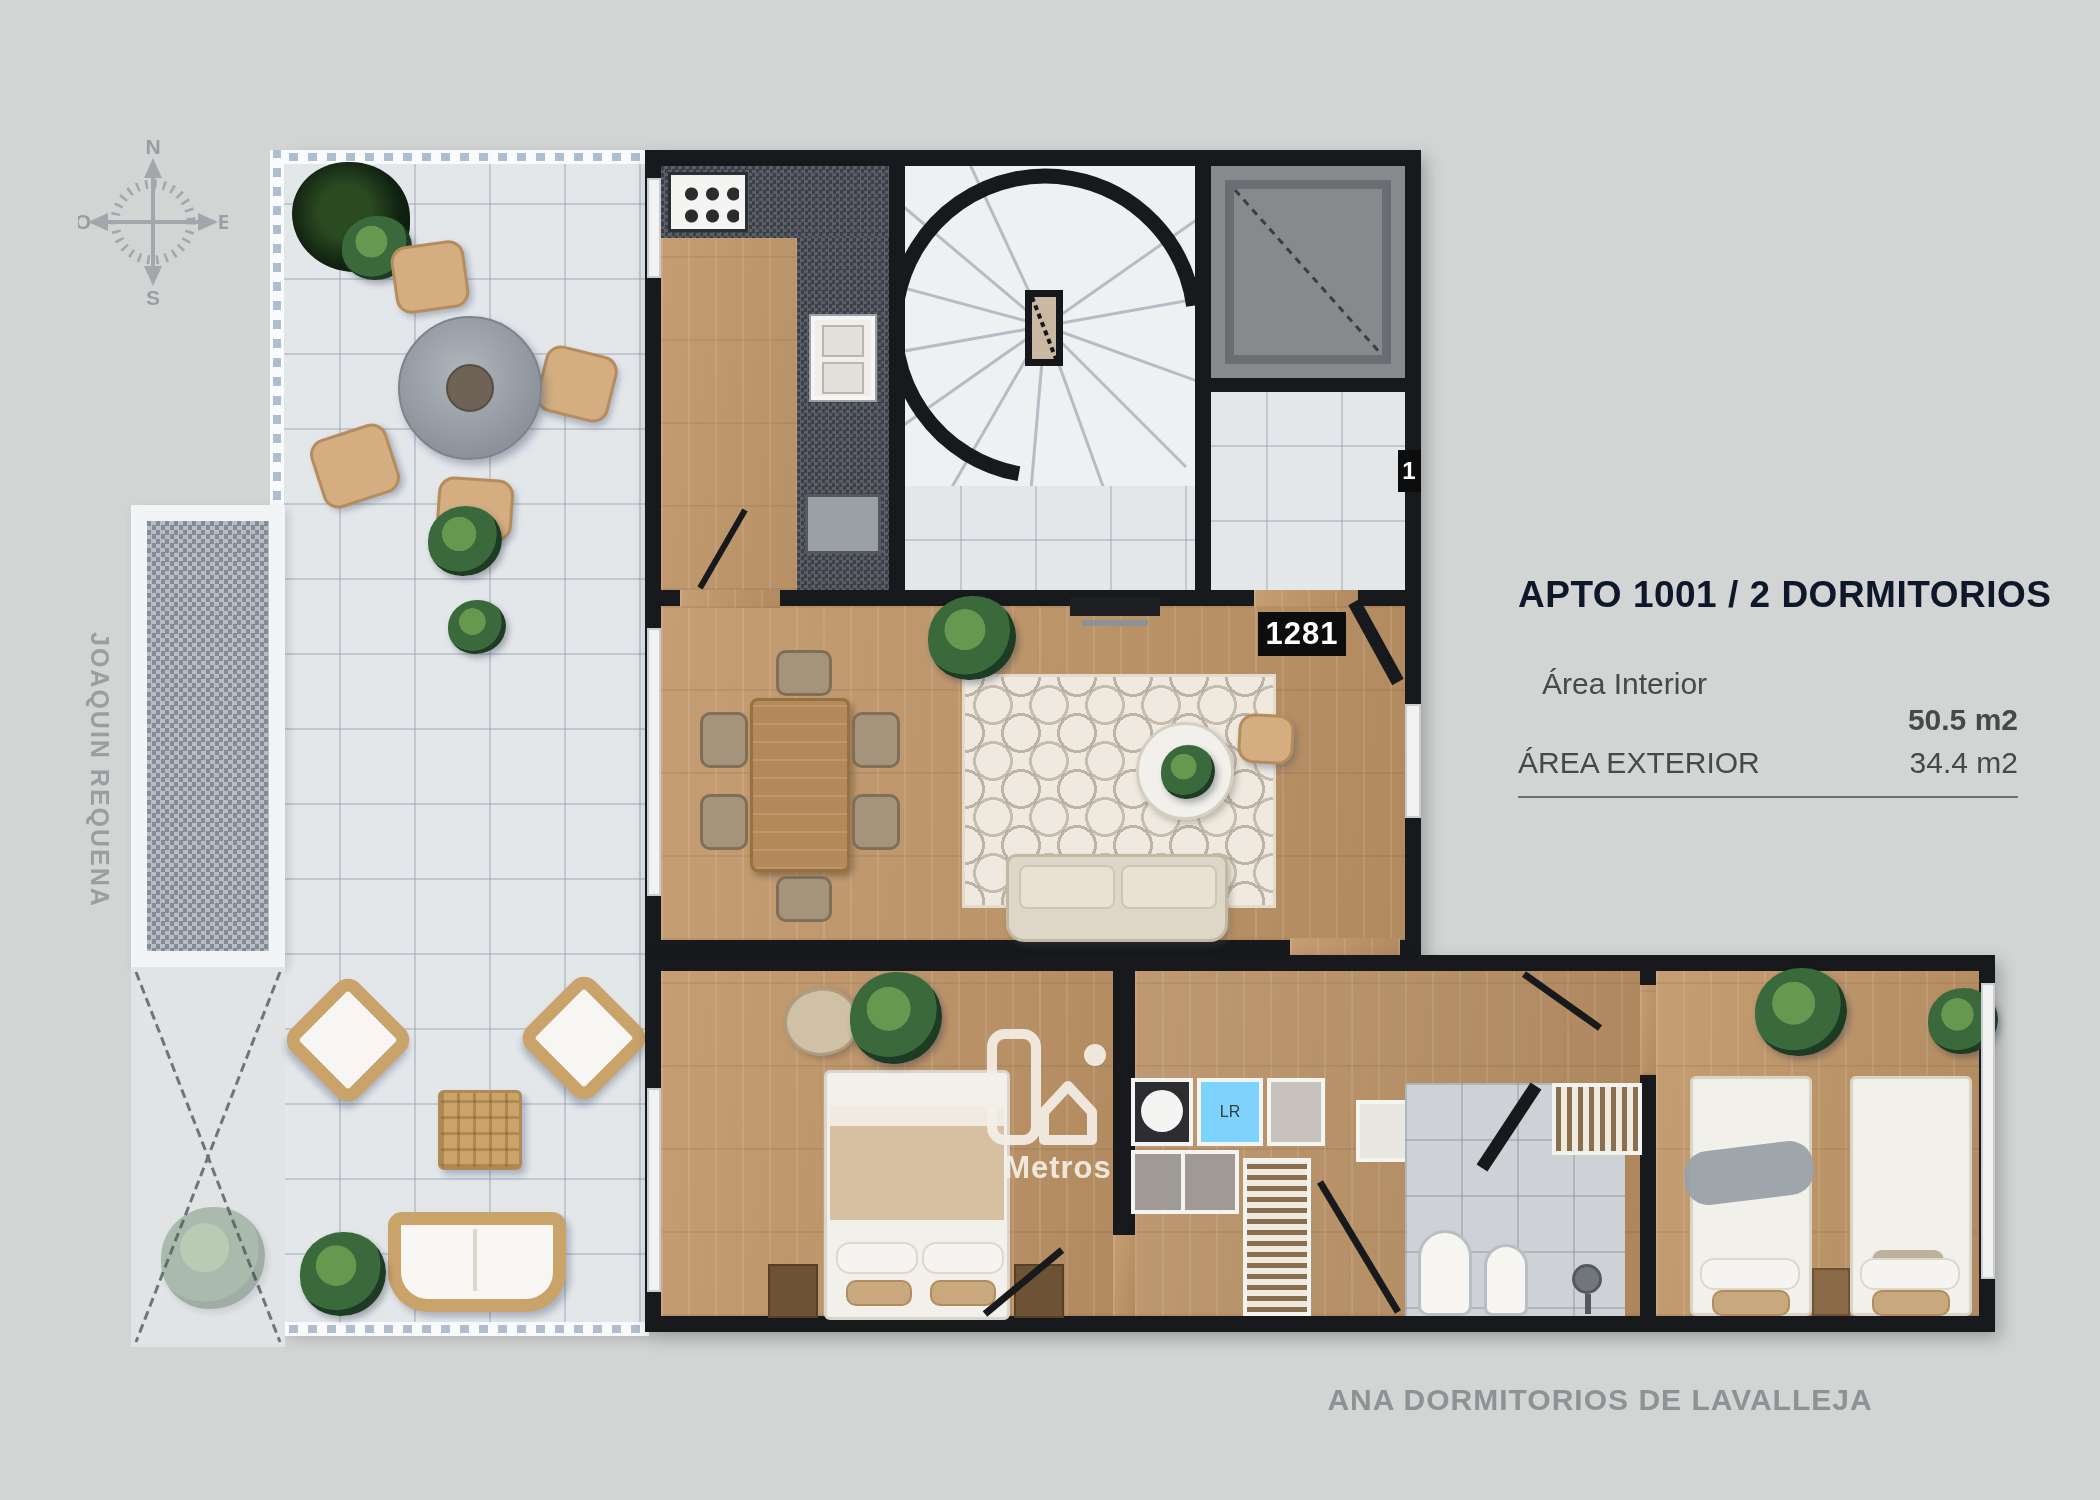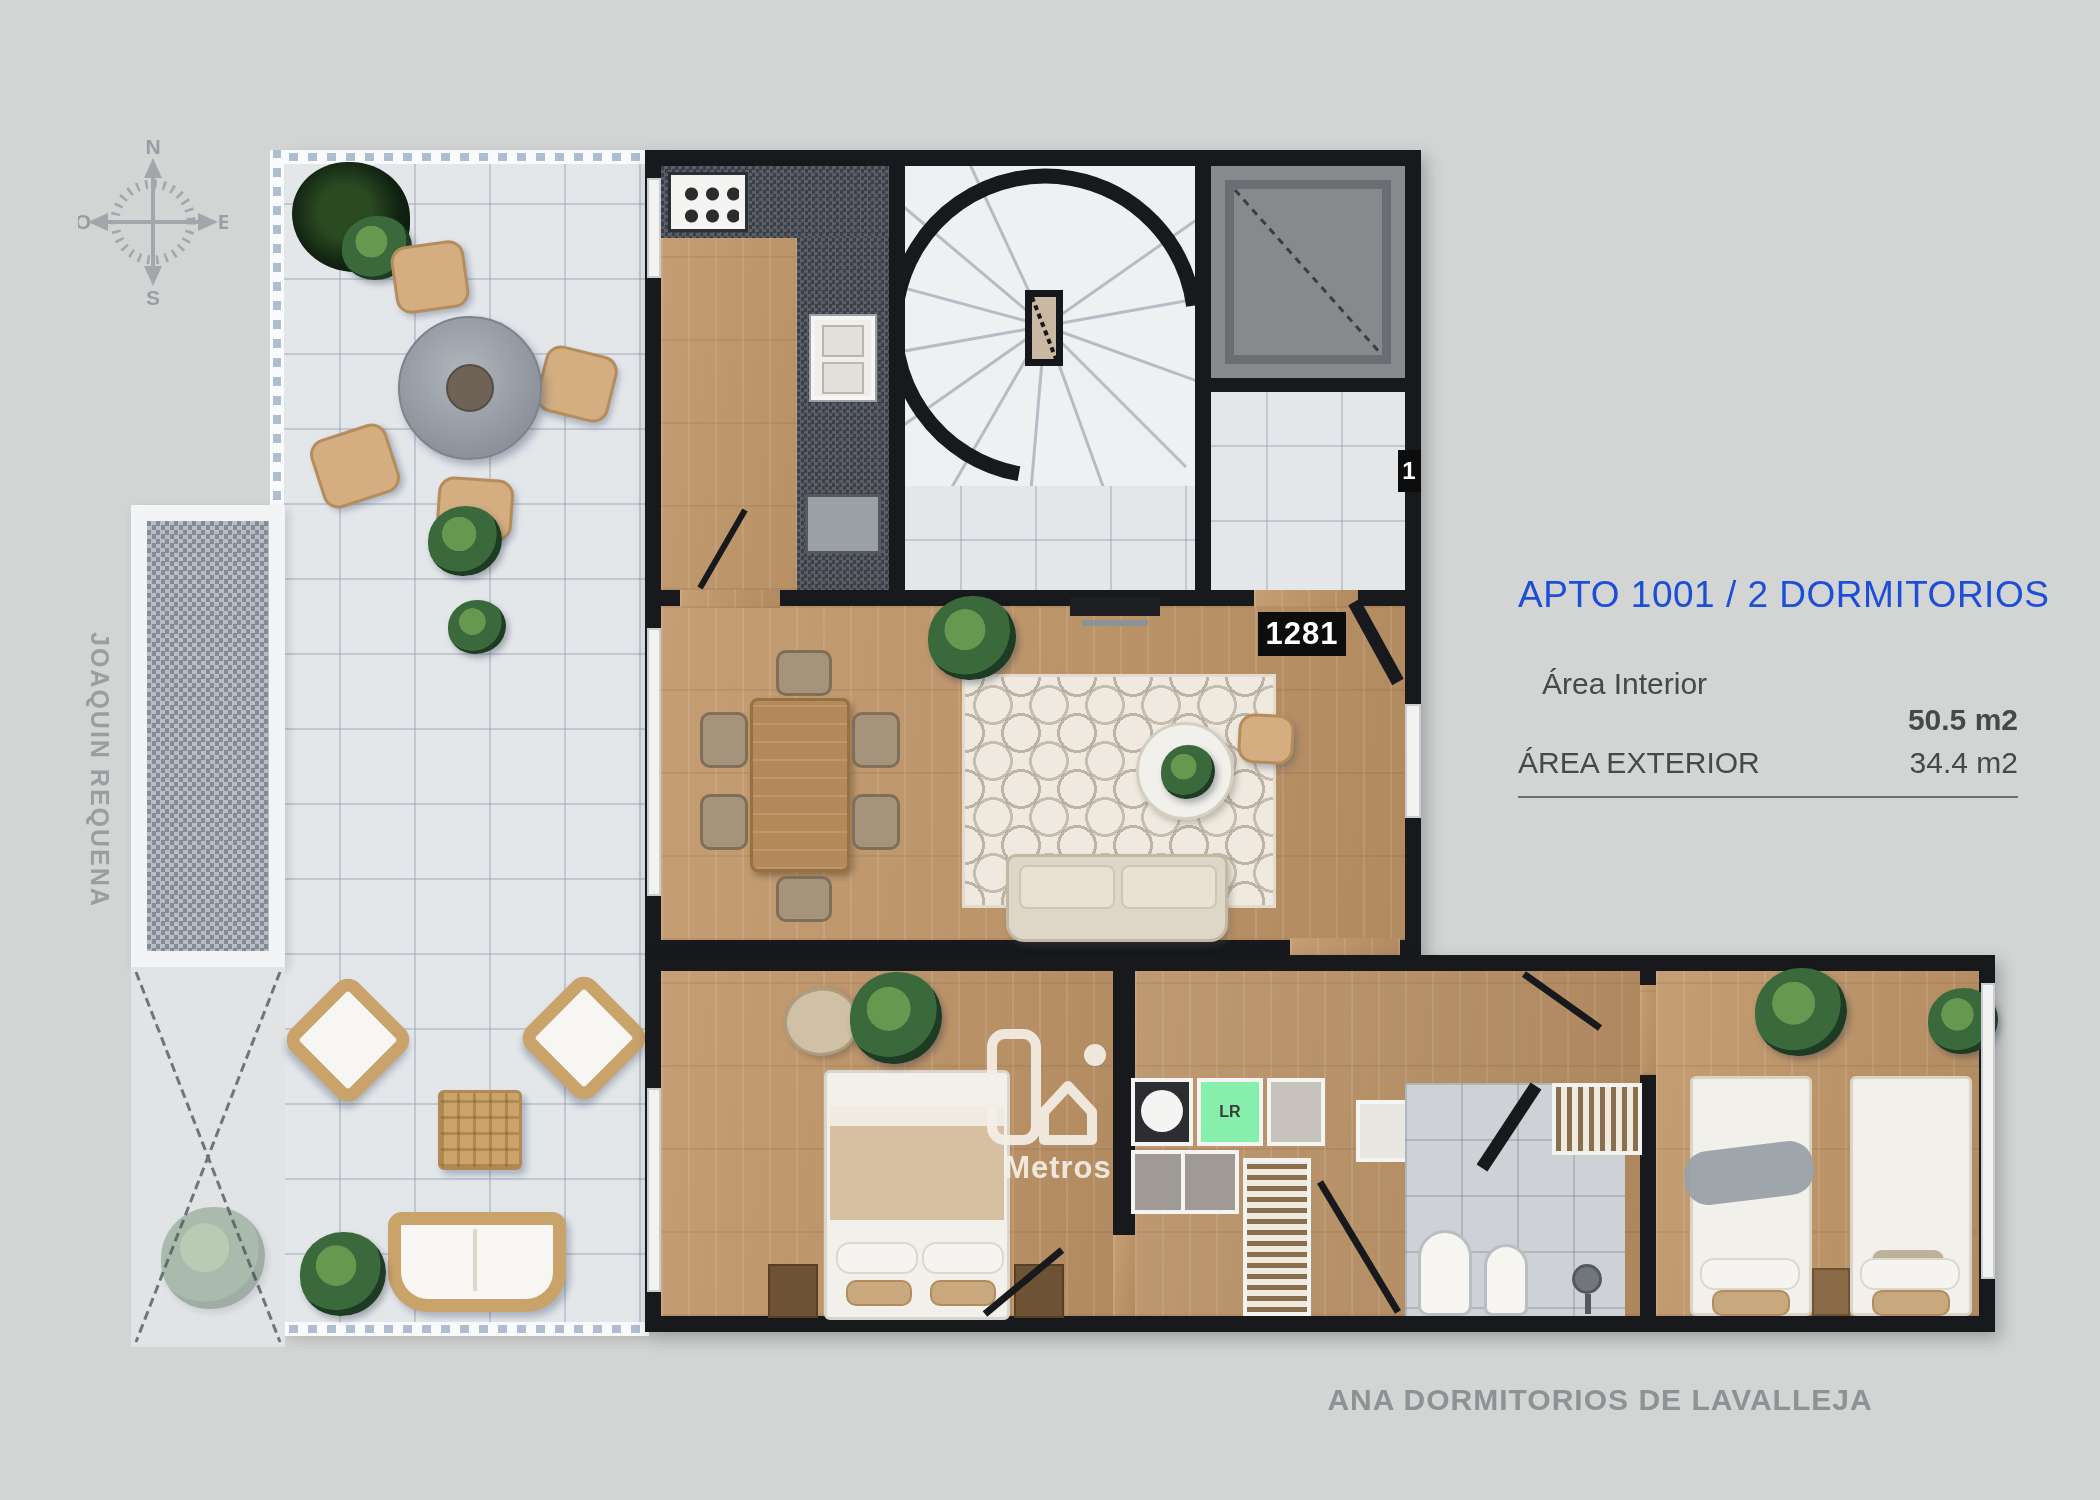--- a/index.html
+++ b/index.html
@@ -39,21 +39,21 @@
        background-size:56px 56px;border:3px solid #e2dbce;}
   .slatsH{background:repeating-linear-gradient(0deg,#8a6f4e 0 5px,#efe9e0 5px 11px);border:4px solid #f2f2f0;}
   .slatsV{background:repeating-linear-gradient(90deg,#8a6f4e 0 5px,#efe9e0 5px 11px);border:4px solid #f2f2f0;}
   .parH{background:repeating-linear-gradient(90deg,#aebdd0 0 9px,#f8fafc 9px 19px);border-top:3px solid #f8fafc;border-bottom:3px solid #f8fafc;}
   .parV{background:repeating-linear-gradient(0deg,#aebdd0 0 9px,#f8fafc 9px 19px);border-left:3px solid #f8fafc;border-right:3px solid #f8fafc;}
   .chip{background:#0d0d0d;color:#fff;font-weight:bold;display:flex;align-items:center;justify-content:center;letter-spacing:1px;}
   .window{background:#f2f2f0;box-shadow:inset 0 0 0 2px #c9ced4;}
   .whitebox{background:#e9e7e2;border:4px solid #f4f4f2;}
   
   .panel{position:absolute;left:1518px;top:574px;width:500px;color:#46484b;}
-  .panel-title{font-size:37px;font-weight:normal;color:#1d4ed8;letter-spacing:.5px;white-space:nowrap;}
+  .panel-title{font-size:37px;font-weight:bold;color:#0f172a;letter-spacing:.5px;white-space:nowrap;}
   .rows{margin-top:46px;}
   .prow{display:flex;justify-content:space-between;font-size:30px;line-height:43px;}
   .lbl.indent{padding-left:24px;}
   .val.bold{font-weight:bold;margin-top:36px;}
   .pdiv{border-top:2px solid #6e7073;margin-top:12px;}
   .ptotal{display:flex;justify-content:space-between;font-size:31px;font-weight:bold;color:#3c3e41;margin-top:12px;}
   .street-left{position:absolute;left:76px;top:588px;height:364px;width:46px;
     writing-mode:vertical-rl;display:flex;align-items:center;justify-content:center;
     font-size:25px;font-weight:bold;color:#9b9ea1;letter-spacing:2px;white-space:nowrap;}
   .street-bottom{position:absolute;left:1290px;top:1383px;width:620px;text-align:center;
@@ -216,21 +216,21 @@
 <div class="abs pillowtan" style="left:846px;top:1280px;width:66px;height:26px;"></div>
 <div class="abs pillowtan" style="left:930px;top:1280px;width:66px;height:26px;"></div>
 <div class="abs" style="left:768px;top:1264px;width:50px;height:54px;background:#6e5236;border:2px solid #55401f;"></div>
 <div class="abs" style="left:1014px;top:1264px;width:50px;height:54px;background:#6e5236;border:2px solid #55401f;"></div>
 <div class="abs" style="left:784px;top:988px;width:74px;height:68px;background:#cfc0a6;border:3px solid #ae9c80;border-radius:50% 50% 46% 54%;transform:rotate(-15deg);box-shadow:3px 4px 6px rgba(60,60,50,.3);"></div>
 <div class="abs plant" style="left:850px;top:972px;width:92px;height:92px;"></div>
 
 <div class="abs wfr" style="left:1131px;top:1078px;width:62px;height:68px;background:#2b2d31;">
   <div class="abs" style="left:6px;top:8px;width:42px;height:42px;border-radius:50%;background:#f4f4f2;"></div>
 </div>
-<div class="abs wfr" style="left:1197px;top:1078px;width:66px;height:68px;background:#86efac;display:flex;align-items:center;justify-content:center;font-size:16px;font-weight:bold;color:#3b3b3b;">LR</div>
+<div class="abs wfr" style="left:1197px;top:1078px;width:66px;height:68px;background:#7dd3fc;display:flex;align-items:center;justify-content:center;font-size:16px;font-weight:normal;color:#3b3b3b;">LR</div>
 <div class="abs wfr" style="left:1267px;top:1078px;width:58px;height:68px;background:#c7c3bc;"></div>
 <div class="abs wfr" style="left:1131px;top:1150px;width:108px;height:64px;background:#9f9b94;background-image:linear-gradient(90deg,transparent 0 46px,#f4f4f2 46px 50px,transparent 50px);"></div>
 <div class="abs slatsH" style="left:1243px;top:1158px;width:68px;height:158px;"></div>
 <div class="abs whitebox" style="left:1356px;top:1100px;width:54px;height:62px;"></div>
 
 <div class="abs btile" style="left:1405px;top:1083px;width:220px;height:233px;"></div>
 <div class="abs" style="left:1418px;top:1230px;width:54px;height:86px;background:#f6f5f2;border:3px solid #b9bec2;border-radius:27px 27px 10px 10px;"></div>
 <div class="abs" style="left:1484px;top:1244px;width:44px;height:72px;background:#f6f5f2;border:3px solid #b9bec2;border-radius:22px 22px 8px 8px;"></div>
 <div class="abs" style="left:1572px;top:1264px;width:30px;height:30px;border-radius:50%;background:#70767c;border:3px solid #55595e;"></div>
 <div class="abs" style="left:1585px;top:1294px;width:6px;height:20px;background:#55595e;"></div>

